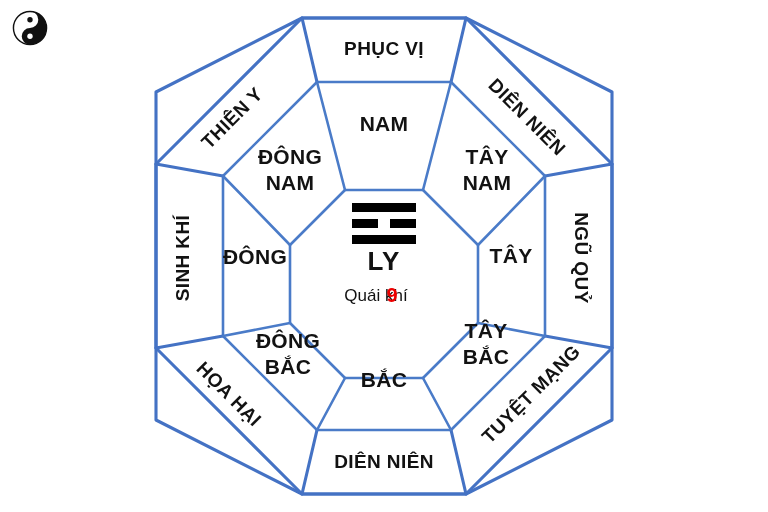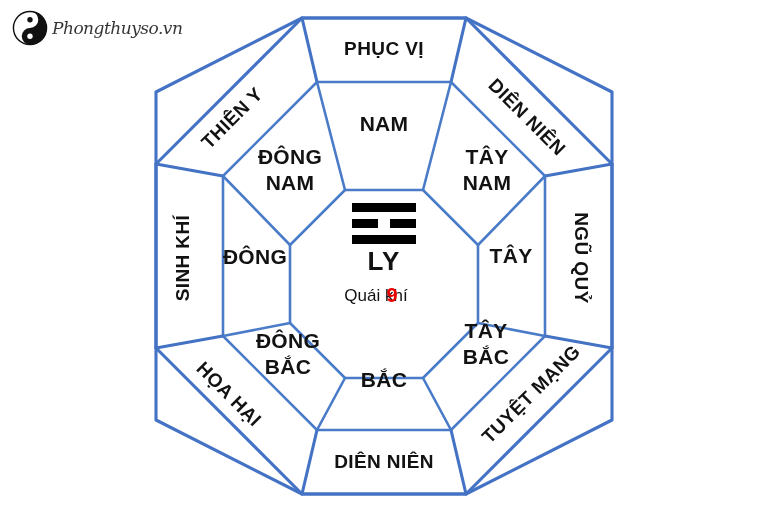--- a/index.html
+++ b/index.html
@@ -96,21 +96,20 @@
 
 <div id="bagua-root">
 
   <div class="watermark">
     <svg width="36" height="36" viewBox="0 0 100 100">
       <circle cx="50" cy="50" r="46" fill="#ffffff" stroke="#111" stroke-width="4"></circle>
       <path d="M50 4 A46 46 0 0 1 50 96 A23 23 0 0 1 50 50 A23 23 0 0 0 50 4 Z" fill="#111"></path>
       <circle cx="50" cy="27" r="7.5" fill="#111"></circle>
       <circle cx="50" cy="73" r="7.5" fill="#ffffff"></circle>
     </svg>
-    <span class="watermark-text">Phongthuyso.vn</span>
   </div>
 
   <svg id="diagram" viewBox="0 0 768 512">
 
     <g>
       <polygon class="edge" points="302,18 466,18 612,92 612,256 612,420 466,494 302,494 156,420 156,256 156,92"></polygon>
       <polygon class="edge" points="302,18 466,18 612,164 612,348 466,494 302,494 156,348 156,164"></polygon>
     </g>
 
     <g>

